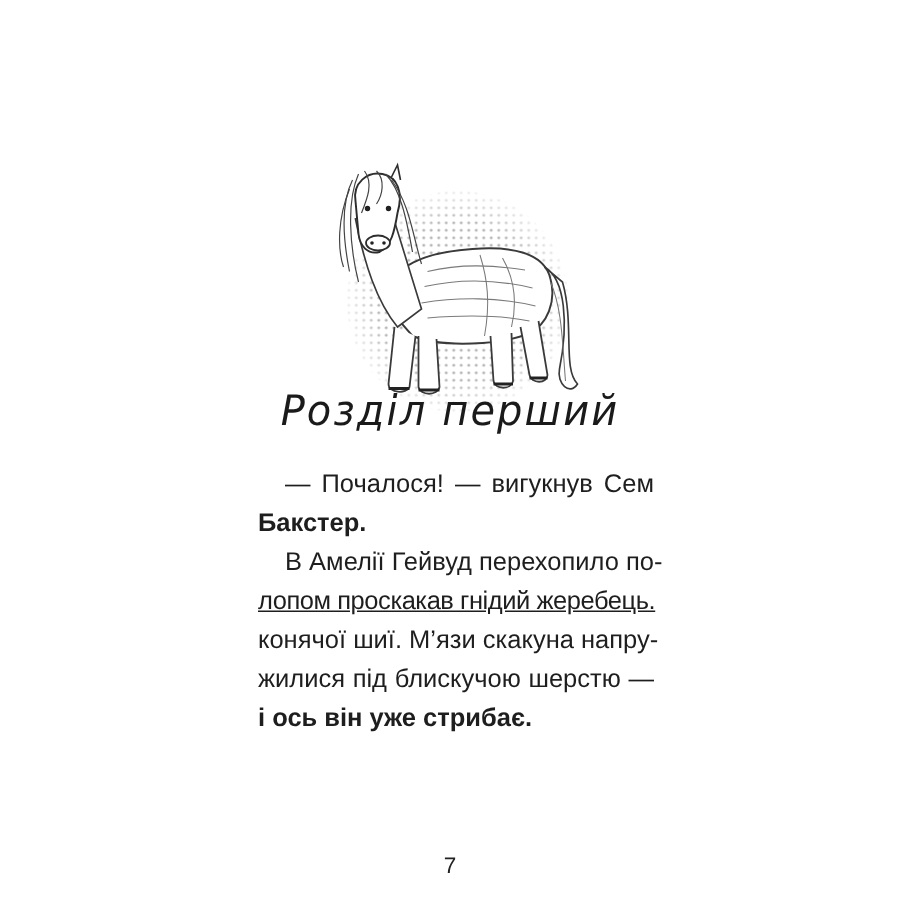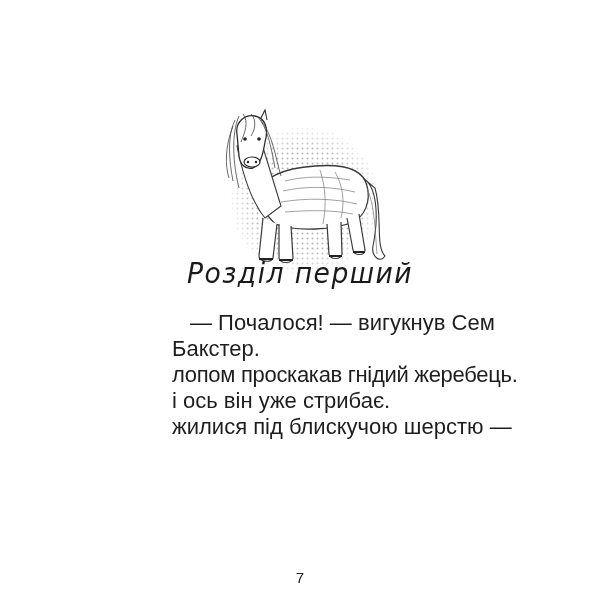--- a/index.html
+++ b/index.html
@@ -9,24 +9,24 @@
   }
   .page { position: absolute; left: 0; top: 4px; width: 600px; height: 431px; margin-top: 22px; }
   .illustration { position: absolute; left: 215px; top: 80px; width: 175px; height: 170px; }
   .chapter-title {
     position: absolute; left: 0; width: 600px; top: 231px; text-align: center;
     font-family: "DejaVu Sans", sans-serif; font-size: 28px; font-style: italic;
     letter-spacing: 1.5px; color: #1a1a1a; transform: scaleX(0.95); font-weight: normal;
   }
   .body-text {
     position: absolute; left: 172px; top: 284px; width: 264px;
-    font-size: 22px; line-height: 26px; color: #1e1e1e; text-align: justify;
+    font-size: 17px; line-height: 26px; color: #1e1e1e; text-align: justify;
   }
   .line { display: block; white-space: nowrap; text-align-last: justify; text-align: justify; height: 26px; }
-  .line.last { text-align-last: left; }
+  .line.last { text-align-last: left; font-weight: bold; }
   .line.indent { padding-left: 18px; }
   .page-number {
     position: absolute; left: 0; width: 600px; top: 543px; text-align: center;
     font-size: 15px; color: #222;
   }
 </style>
 </head>
 <body>
 
 <div class="page">
@@ -92,19 +92,21 @@
         <path d="M18 20 C 10 40, 10 60, 14 72"></path>
       </g>
     </svg>
   </div>
 
   <div class="chapter-title">Розділ перший</div>
 
   <div class="body-text">
     <span class="line indent">— Почалося! — вигукнув Сем</span>
     <span class="line last">Бакстер.</span>
-    <span class="line" style="letter-spacing:-0.3px;">лопом проскакав гнідий жеребець.</span>
+    <span class="line indent">В Амелії Гейвуд перехопило по-</span>
+    <span class="line" style="letter-spacing:-0.3px;text-decoration:underline;">лопом проскакав гнідий жеребець.</span>
+    <span class="line">конячої шиї. М’язи скакуна напру-</span>
+    <span class="line">жилися під блискучою шерстю —</span>
     <span class="line last">і ось він уже стрибає.</span>
-    <span class="line">жилися під блискучою шерстю —</span>
   </div>
 
   <div class="page-number">7</div>
 </div>
 
 </body></html>

